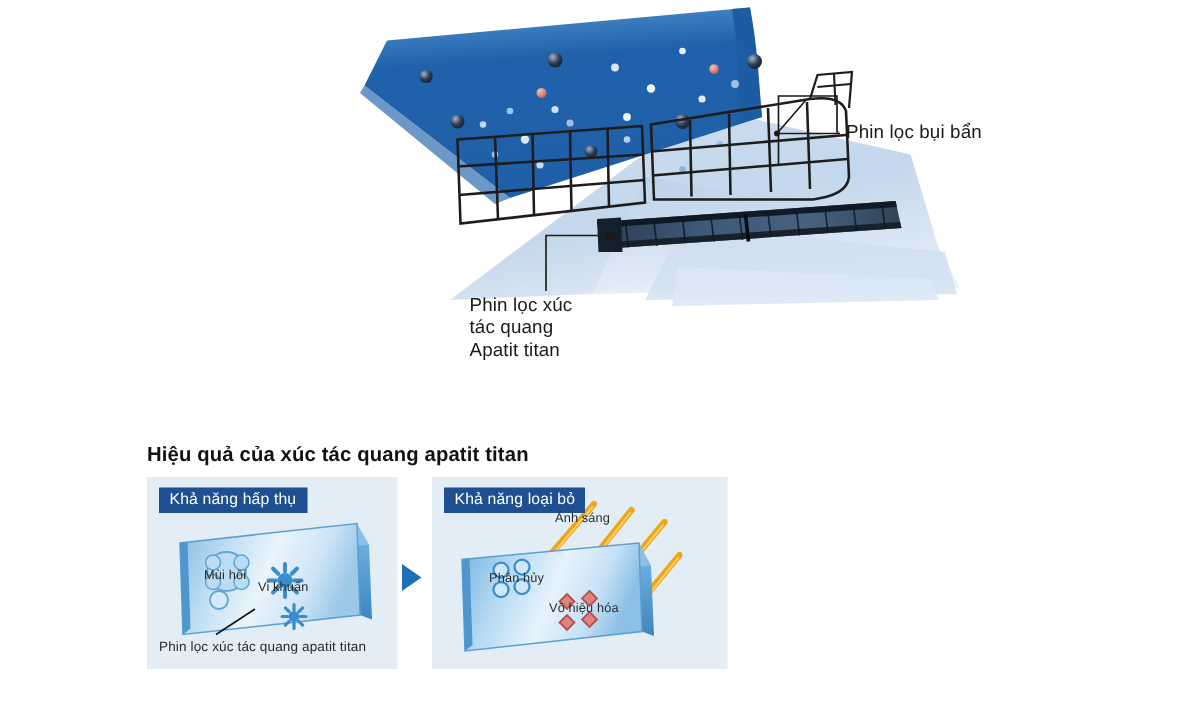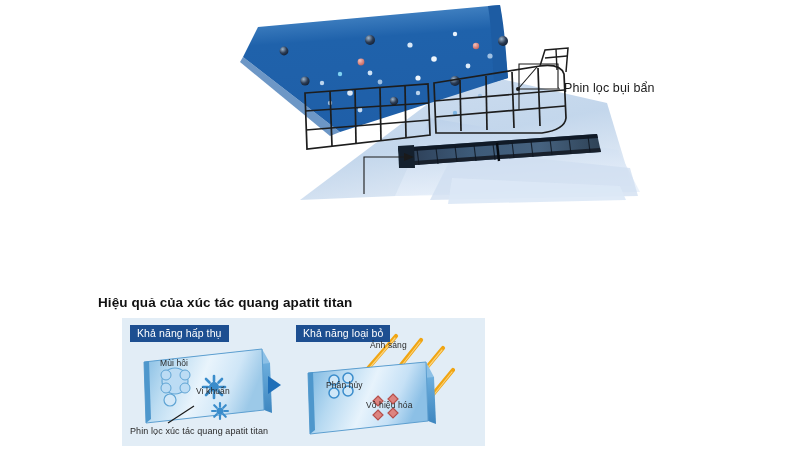--- a/index.html
+++ b/index.html
@@ -49,21 +49,21 @@
     color: #111111;
     letter-spacing: 0.1px;
   }
 
   .effect-panel {
     position: absolute;
     background: #e2edf6;
     top: 46px;
     height: 128px;
   }
-  #panel-absorption { left: 98px; width: 167px; margin-left: 24px; }
+  #panel-absorption { left: 98px; width: 167px; }
   #panel-removal   { left: 288px; width: 197px; }
 
   .panel-badge {
     position: absolute;
     left: 8px; top: 7px;
     background: #1d4f91;
     color: #ffffff;
     font-size: 10.5px;
     padding: 2px 7px 3px 7px;
     white-space: nowrap;
@@ -83,21 +83,21 @@
     letter-spacing: 0.1px;
   }
   .panel-caption {
     position: absolute;
     font-size: 9px;
     color: #2a2a2a;
     white-space: nowrap;
     letter-spacing: 0.1px;
   }
 
-  #label-odor      { left: 38px;  top: 40px; }
+  #label-odor      { left: 38px;  top: 60px; }
   #label-bacteria  { left: 74px;  top: 68px; }
   #caption-filter  { left: 8px;   top: 108px; }
 
   #label-decompose { left: 38px;  top: 62px; }
   #label-neutral   { left: 78px;  top: 82px; }
   #label-light     { left: 82px;  top: 22px; }
 
   #flow-arrow {
     position: absolute;
     left: 268px; top: 104px;
@@ -235,20 +235,23 @@
       <line x1="517" y1="89" x2="560" y2="89"></line>
       <circle cx="518" cy="89" r="2" fill="#1a1a1a" stroke="none"></circle>
       <path d="M518,89 L537,67"></path>
       <path d="M412,157 L364,157 L364,194"></path>
       <polygon points="404,153 414,157 404,161" fill="#1a1a1a" stroke="none"></polygon>
     </g>
   </svg>
 
   <div class="callout-text" id="label-dust-filter">Phin lọc bụi bẩn</div>
 
+  <div class="callout-text" id="label-apatite-filter">Phin lọc xúc
+tác quang
+Apatit titan</div>
 </div>
 
 <div id="lower-section">
 
   <div id="effect-heading">Hiệu quả của xúc tác quang apatit titan</div>
 
   <div class="effect-panel" id="panel-absorption">
 
     <svg class="panel-svg" width="167" height="128" viewBox="0 0 167 128">
       <defs>

